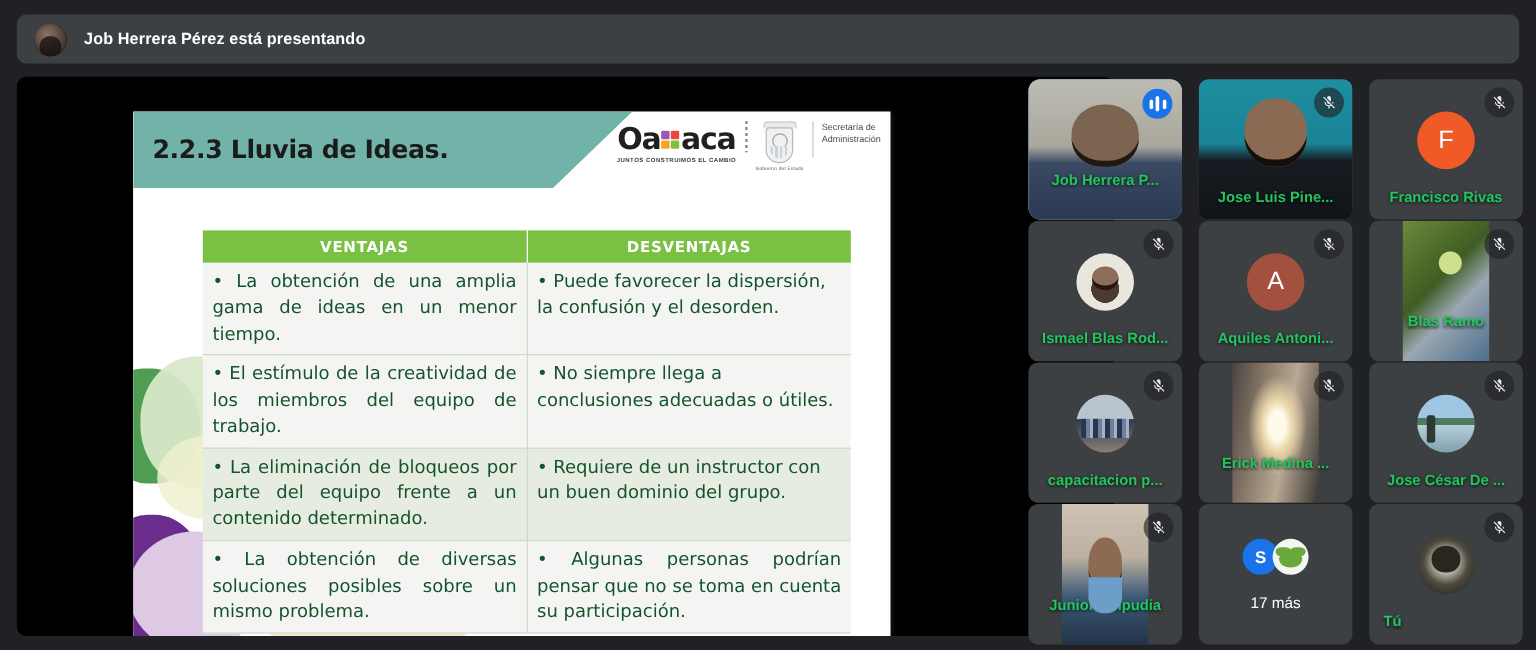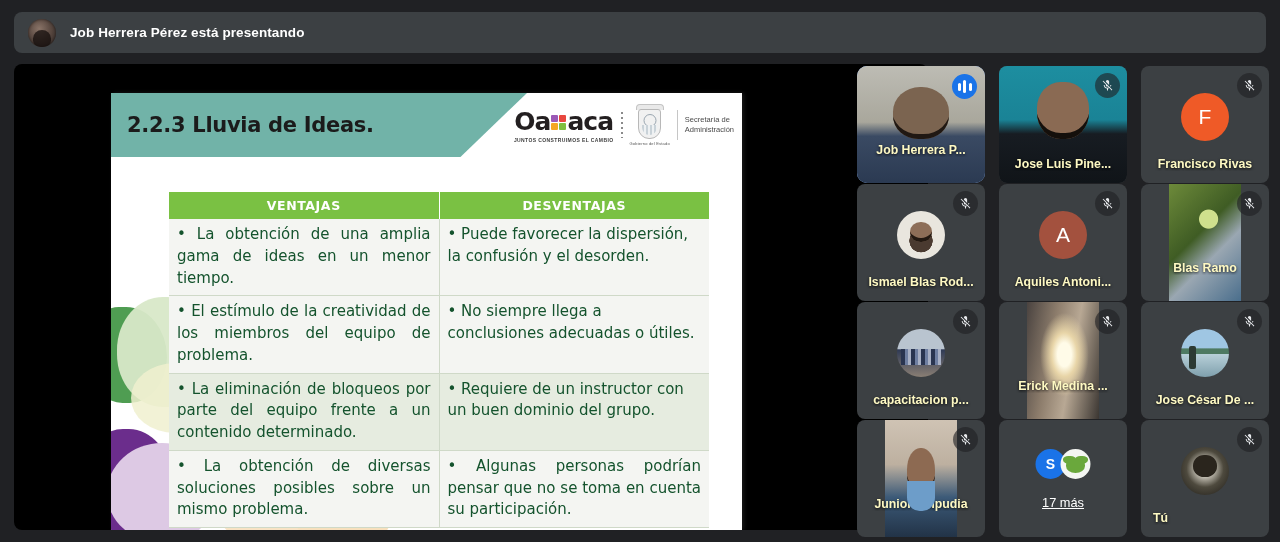--- a/index.html
+++ b/index.html
@@ -54,21 +54,21 @@
     clip-path: polygon(0 0, 100% 0, 84% 100%, 0 100%);
     display: flex; align-items: center;
   }
   .head-title {
     color: #1b1b1b; font-size: 21px; font-weight: bold;
     margin-left: 16px; letter-spacing: -.3px;
     font-family: "DejaVu Sans", sans-serif;
   }
   .logo-zone {
     position: absolute; right: 8px; top: 8px; height: 48px;
-    display: flex; align-items: center; gap: 7px;
+    display: flex; align-items: flex-start; gap: 7px;
   }
   .oax { display: flex; flex-direction: column; align-items: center; }
   .oax-word {
     display: flex; align-items: center;
     font-family: "DejaVu Sans", sans-serif;
     font-size: 25px; font-weight: bold; color: #231f20; letter-spacing: -1px;
   }
   .oax-x { display: inline-grid; grid-template-columns: 7px 7px; grid-template-rows: 7px 7px;
            gap: 1px; margin: 0 1px; transform: translateY(1px); }
   .oax-x i { display: block; width: 7px; height: 7px; border-radius: 1px; }
@@ -188,21 +188,21 @@
       background:repeating-linear-gradient(90deg,#2a3550 0 4px,#6e7ea0 4px 7px,#a8b0c4 7px 10px); }
   .av.ph-hugo { background: linear-gradient(180deg,#9fc6e3 0 40%, #4e7a62 41% 52%, #b7cfd8 53%, #7fa0ad 100%); }
   .av.ph-hugo::after{ content:""; position:absolute; left:16%; top:34%; width:16%; height:48%;
       background:#2c3a33; border-radius:2px; }
   .av.ph-tu { background: radial-gradient(circle at 50% 45%, #d8d4c8 0 18%, #4e4a3e 52%, #1c1a16 100%); }
   .av.ph-tu::after{ content:""; position:absolute; left:26%; top:16%; width:48%; height:46%;
       border-radius:48%; background:#2a251d; }
 
   .name {
     position: absolute; left: 0; right: 0; bottom: 12px;
-    text-align: center; color: #fef9c3;
+    text-align: center; color: #22c55e;
     font-size: 12.3px; font-weight: bold;
     text-shadow: 0 1px 3px rgba(0,0,0,.85);
     padding: 0 6px; white-space: nowrap; overflow: hidden;
   }
   .name.left { text-align: left; padding-left: 12px; }
   .name.mid { bottom: 26px; }
 
   .mic {
     position: absolute; right: 7px; top: 7px;
     width: 25px; height: 25px; border-radius: 50%;
@@ -224,21 +224,21 @@
               display:flex; align-items:center; }
   .more-avs .ma { width:30px; height:30px; border-radius:50%;
               display:flex; align-items:center; justify-content:center;
               color:#fff; font-size:14px; font-weight:bold; }
   .ma-s { background:#1a73e8; }
   .ma-frog { background:#f4f6f2; margin-left:-5px; position:relative; overflow:hidden; }
   .ma-frog::after{ content:""; position:absolute; left:50%; top:54%; transform:translate(-50%,-50%);
       width:19px; height:14px; border-radius:46% 46% 52% 52%; background:#6aa83c;
       box-shadow:-6px -6px 0 -3px #6aa83c, 6px -6px 0 -3px #6aa83c; }
   .more-label { position:absolute; left:0; right:0; top:64%; text-align:center;
-                color:#fff; font-size:12.8px;text-decoration:underline; }
+                color:#fff; font-size:12.8px; }
 </style>
 </head>
 <body>
 
 <div class="app">
 
   <div class="banner">
     <div class="banner-avatar"></div>
     <div class="banner-text">Job Herrera Pérez está presentando</div>
   </div>
@@ -299,21 +299,21 @@
               <th>VENTAJAS</th>
               <th>DESVENTAJAS</th>
             </tr>
           </thead>
           <tbody>
             <tr class="plain">
               <td class="just">• La obtención de una amplia gama de ideas en un menor tiempo.</td>
               <td>• Puede favorecer la dispersión, la confusión y el desorden.</td>
             </tr>
             <tr class="plain">
-              <td class="just">• El estímulo de la creatividad de los miembros del equipo de problema.</td>
+              <td class="just">• El estímulo de la creatividad de los miembros del equipo de trabajo.</td>
               <td>• No siempre llega a conclusiones adecuadas o útiles.</td>
             </tr>
             <tr class="shaded">
               <td class="just">• La eliminación de bloqueos por parte del equipo frente a un contenido determinado.</td>
               <td>• Requiere de un instructor con un buen dominio del grupo.</td>
             </tr>
             <tr class="plain">
               <td class="just">• La obtención de diversas soluciones posibles sobre un mismo problema.</td>
               <td class="just">• Algunas personas podrían pensar que no se toma en cuenta su participación.</td>
             </tr>

